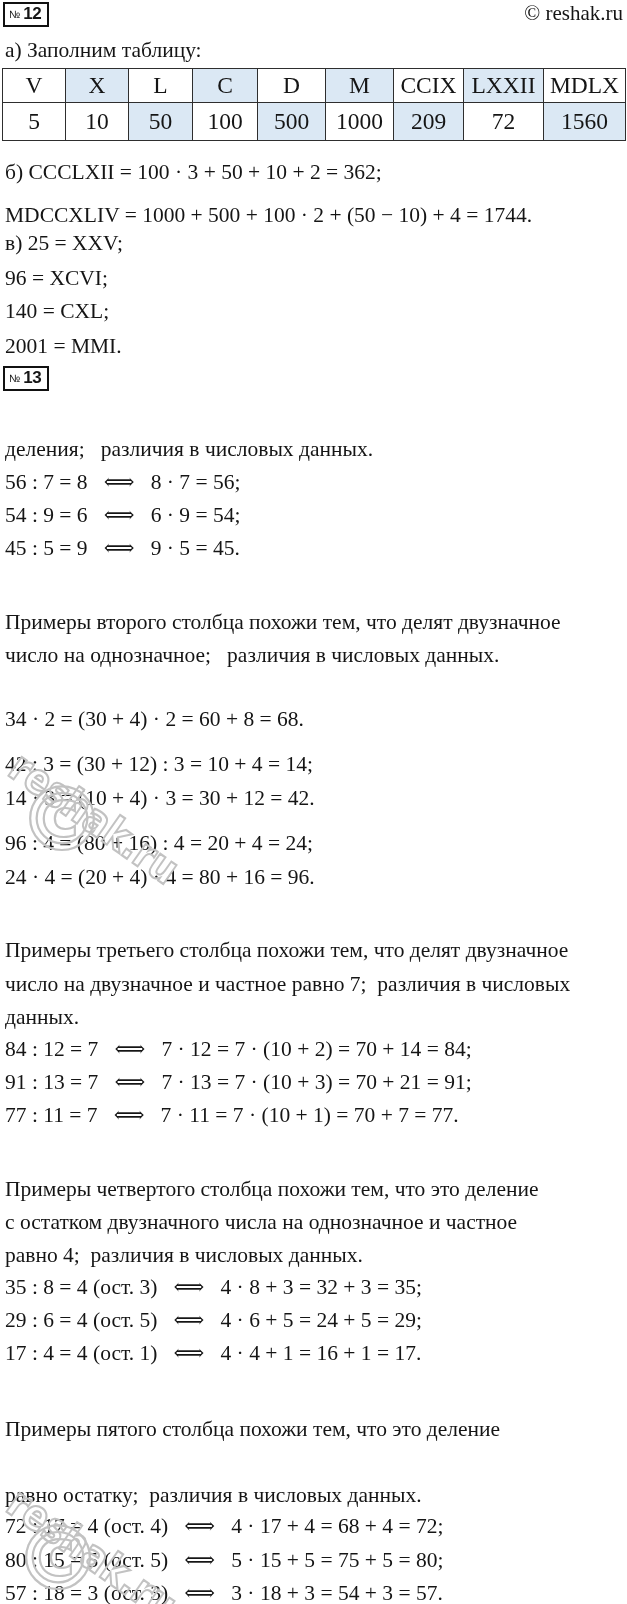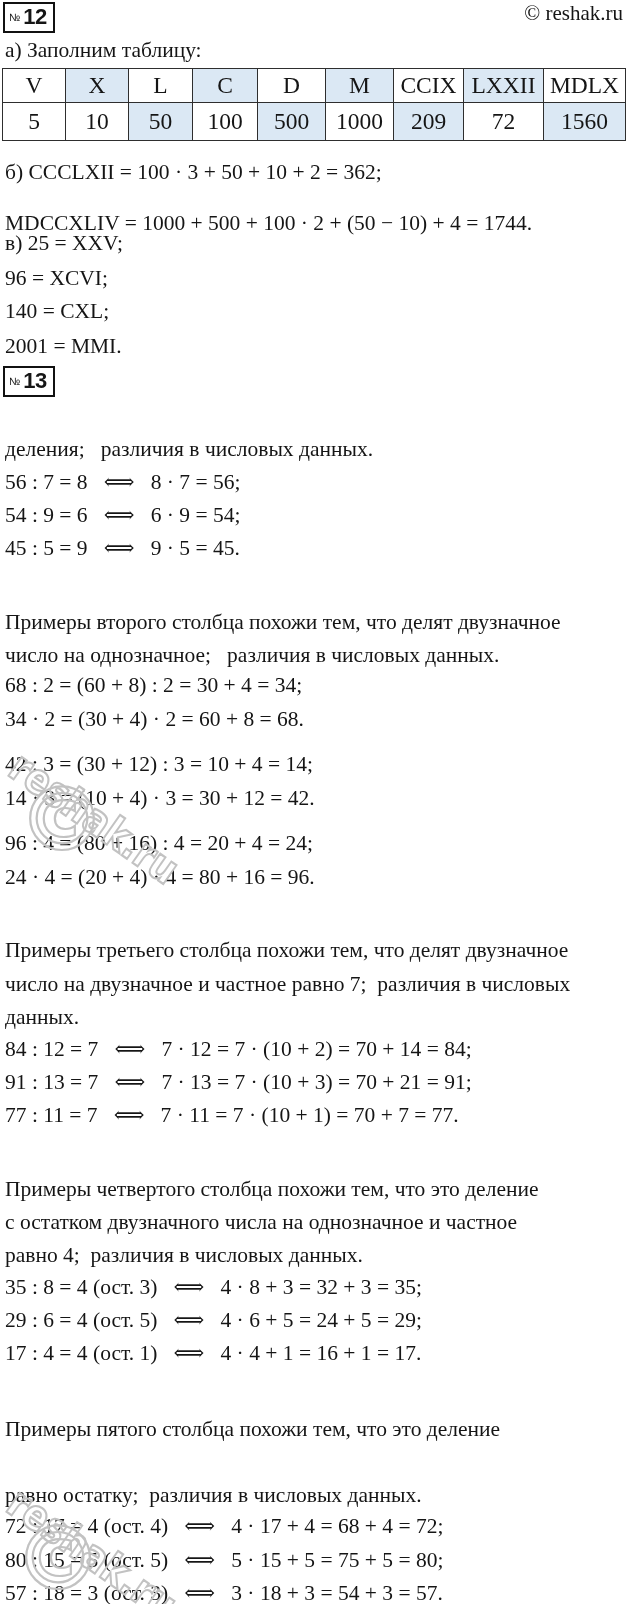--- a/index.html
+++ b/index.html
@@ -4,21 +4,21 @@
 <style>
   html,body{margin:0;padding:0;background:#fff;}
   .page{position:relative;width:627px;height:1604px;background:#ffffff;overflow:hidden;
         font-family:"Liberation Serif","DejaVu Serif",serif;color:#151515;}
   .line{position:absolute;left:5px;font-size:21.5px;line-height:26px;white-space:pre;}
   .credit{position:absolute;top:1px;right:4px;font-size:21px;}
   .badge{position:absolute;left:3px;display:inline-flex;align-items:center;
          border:2px solid #111;background:#fff;padding:0 6px 1px 4px;
          font-family:"Liberation Sans","DejaVu Sans",sans-serif;}
   .badge .sym{font-size:10.5px;margin-right:3px;}
-  .badge .num{font-size:22px;font-weight:700;letter-spacing:-0.5px;}
+  .badge .num{font-size:17px;font-weight:700;letter-spacing:-0.5px;}
   table.rt{position:absolute;left:2px;top:68px;border-collapse:collapse;table-layout:fixed;}
   table.rt td{border:1.7px solid #2e2e2e;text-align:center;vertical-align:middle;padding:0;
               font-size:23.5px;}
   tr.hr td{height:33px;}
   tr.vr td{height:37px;}
   td.sh{background:#dbe8f4;}
   .wm{position:absolute;left:0;z-index:3;pointer-events:none;}
   .wm text{font-family:"DejaVu Sans",sans-serif;font-weight:bold;}
 </style>
 </head>
@@ -67,40 +67,39 @@
       <td class="sh">500</td>
       <td>1000</td>
       <td class="sh">209</td>
       <td>72</td>
       <td class="sh">1560</td>
     </tr>
   </tbody>
     </table>
 
   <div class="line" style="top:159px">б) CCCLXII = 100 · 3 + 50 + 10 + 2 = 362;</div>
-  <div class="line" style="top:210px">MDCCXLIV = 1000 + 500 + 100 · 2 + (50 − 10) + 4 = 1744.</div>
+  <div class="line" style="top:202px">MDCCXLIV = 1000 + 500 + 100 · 2 + (50 − 10) + 4 = 1744.</div>
 
   <div class="line" style="top:230px">в) 25 = XXV;</div>
   <div class="line" style="top:265px">96 = XCVI;</div>
   <div class="line" style="top:298px">140 = CXL;</div>
   <div class="line" style="top:333px">2001 = MMI.</div>
 
   <div class="badge" style="top:366px">
     <span class="sym">№</span>
     <span class="num">13</span>
   </div>
 
   <div class="line" style="top:436px">деления;   различия в числовых данных.</div>
   <div class="line" style="top:469px">56 : 7 = 8   ⟺   8 · 7 = 56;</div>
   <div class="line" style="top:502px">54 : 9 = 6   ⟺   6 · 9 = 54;</div>
   <div class="line" style="top:535px">45 : 5 = 9   ⟺   9 · 5 = 45.</div>
 
   <div class="line" style="top:642px">число на однозначное;   различия в числовых данных.</div>
   <div class="line" style="top:609px">Примеры второго столбца похожи тем, что делят двузначное</div>
-  <div class="line" style="top:672px">68 : 2 = (60 + 8) : 2 = 30 + 4 = 34;</div>
   <div class="line" style="top:706px">34 · 2 = (30 + 4) · 2 = 60 + 8 = 68.</div>
   <div class="line" style="top:751px">42 : 3 = (30 + 12) : 3 = 10 + 4 = 14;</div>
   <div class="line" style="top:785px">14 · 3 = (10 + 4) · 3 = 30 + 12 = 42.</div>
   <div class="line" style="top:830px">96 : 4 = (80 + 16) : 4 = 20 + 4 = 24;</div>
   <div class="line" style="top:864px">24 · 4 = (20 + 4) · 4 = 80 + 16 = 96.</div>
 
   <div class="line" style="top:937px">Примеры третьего столбца похожи тем, что делят двузначное</div>
   <div class="line" style="top:971px">число на двузначное и частное равно 7;  различия в числовых</div>
   <div class="line" style="top:1004px">данных.</div>
   <div class="line" style="top:1036px">84 : 12 = 7   ⟺   7 · 12 = 7 · (10 + 2) = 70 + 14 = 84;</div>

